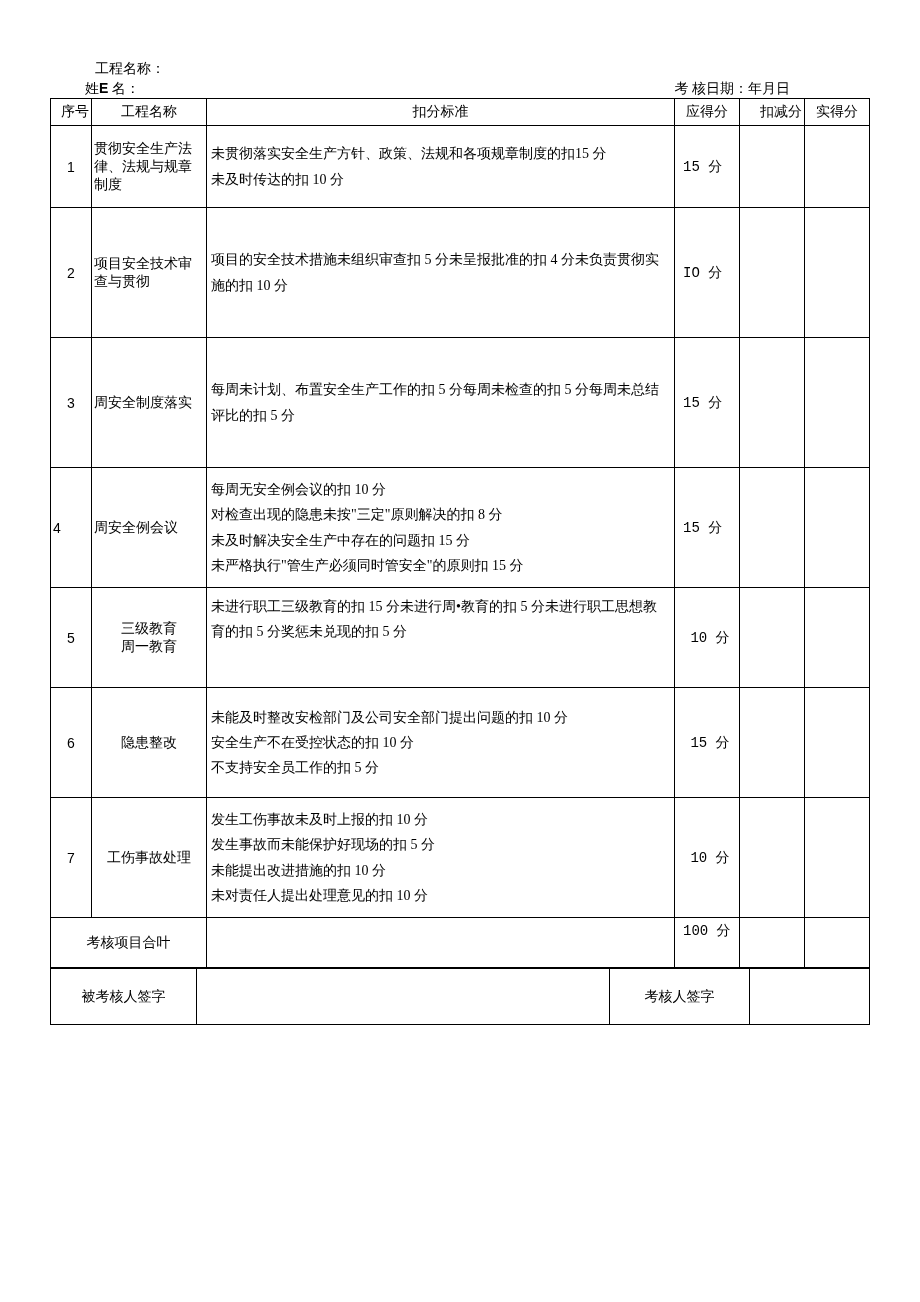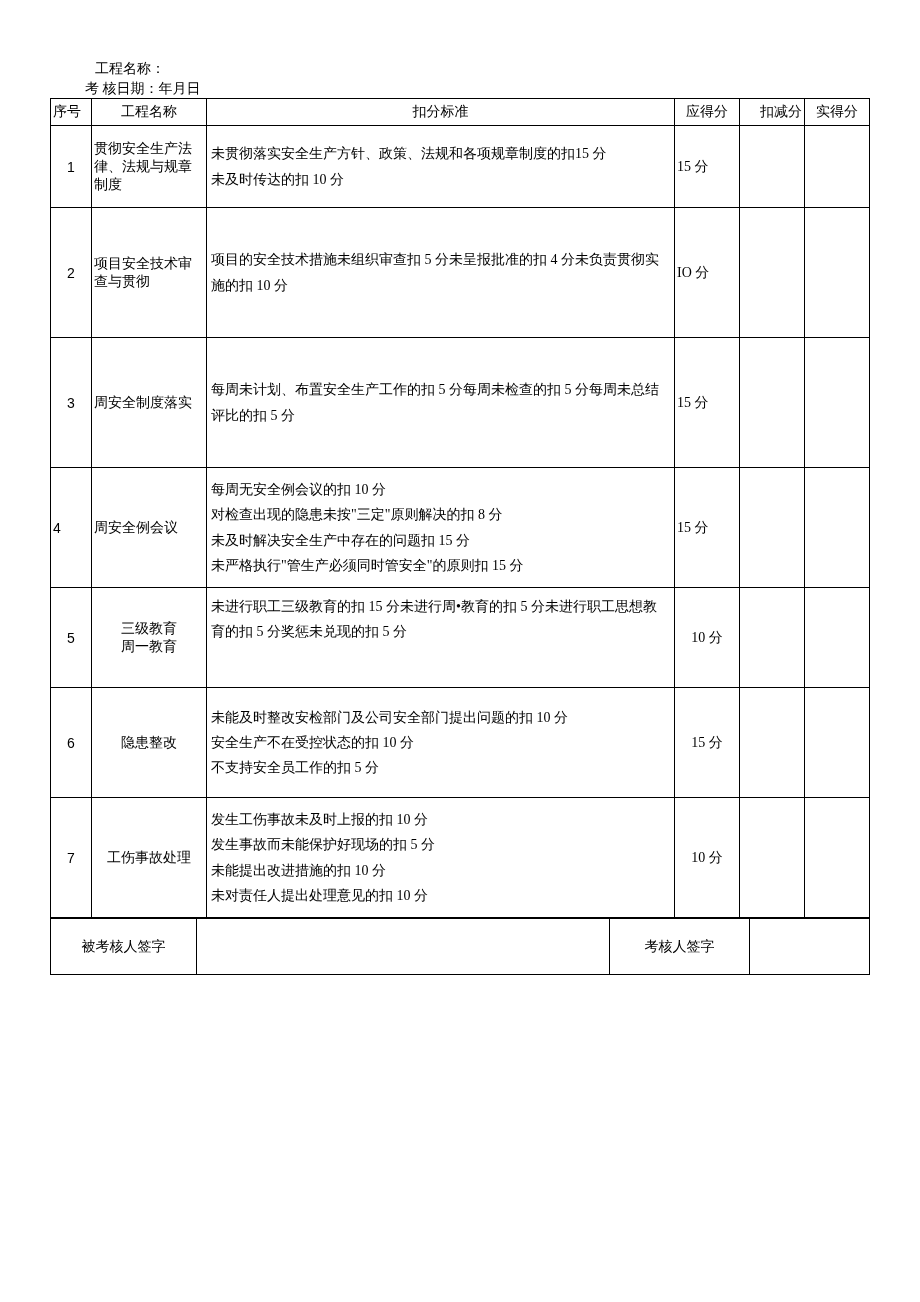--- a/index.html
+++ b/index.html
@@ -35,49 +35,52 @@
     }
     td, th {
       border: 1px solid #000;
       padding: 4px 2px;
       vertical-align: middle;
       font-weight: normal;
     }
     th {
       text-align: center;
     }
-    .col-num { width: 36px; text-align: left; }
+    .col-num { width: 36px; text-align: right; }
     .col-item { width: 110px; }
     .col-std { width: auto; }
     .col-score { width: 60px; }
     .col-deduct { width: 60px; text-align: right; }
     .col-actual { width: 60px; }
     .num-cell { text-align: center; font-family: Arial, sans-serif; }
     .item-cell { padding-left: 2px; padding-right: 2px; margin-left: 44px; }
     .std-cell { padding: 6px 4px; line-height: 1.8; }
-    .score-cell { padding-left: 2px; font-family: Liberation Serif, serif; }
+    .score-cell { padding-left: 8px; font-family: Liberation Mono, monospace; }
     .tall-1 { height: 82px; }
     .tall-2 { height: 130px; }
     .tall-3 { height: 130px; }
     .tall-4 { height: 120px; }
     .tall-5 { height: 100px; }
     .tall-6 { height: 110px; }
     .tall-7 { height: 120px; }
     .total-row { height: 50px; }
     .result-row { height: 50px; }
     .sign-row { height: 56px; }
     .center { text-align: center; }
     .item-center { text-align: center; }
     .num-font { font-family: Arial, sans-serif; font-weight: bold; }
   </style>
 </head>
 <body>
 
 <div class="header-row">工程名称：</div>
 <div class="header-row-2">
+  <div class="left">
+    <span>姓</span><span class="num-font">E</span><span> 名：</span>
+  </div>
   <div class="right">
     <span>考</span> <span>核日期：年月日</span>
   </div>
 </div>
 
 <table>
   <tbody>
       <tr>
     <th class="col-num">序号</th>
     <th class="col-item">工程名称</th>
@@ -143,20 +146,27 @@
 
   <tr class="tall-7">
     <td class="num-cell">7</td>
     <td class="item-cell item-center">工伤事故处理</td>
     <td class="std-cell">发生工伤事故未及时上报的扣 10 分<br>发生事故而未能保护好现场的扣 5 分<br>未能提出改进措施的扣 10 分<br>未对责任人提出处理意见的扣 10 分</td>
     <td class="score-cell center">10 分</td>
     <td></td>
     <td></td>
   </tr>
 
+  <tr class="total-row">
+    <td colspan="2" class="center">考核项目合叶</td>
+    <td></td>
+    <td class="score-cell" style="vertical-align:top;">100 分</td>
+    <td></td>
+    <td></td>
+  </tr>
 </tbody>
   </table>
 
 <table style="border-top:none;">
   <colgroup>
     <col style="width:146px">
     <col style="width:auto">
     <col style="width:140px">
     <col style="width:120px">
   </colgroup>

